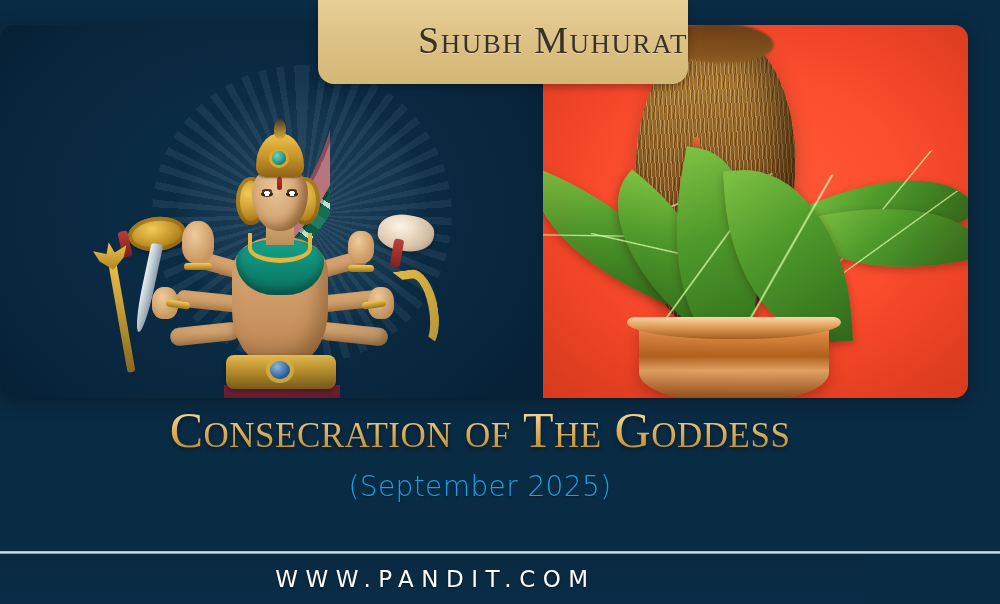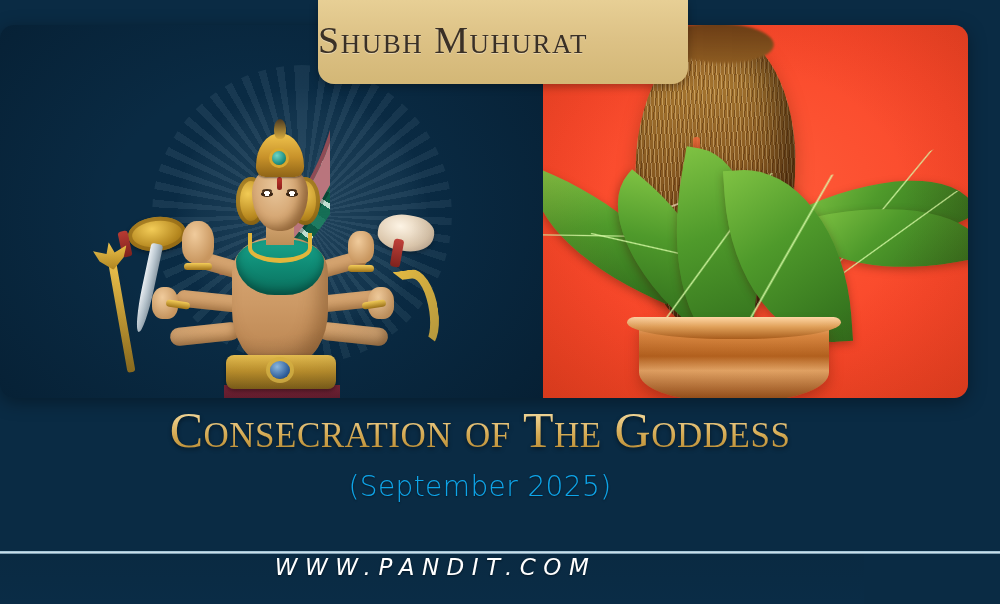--- a/index.html
+++ b/index.html
@@ -371,21 +371,21 @@
 
   
   .banner {
     position: absolute;
     left: 318px; top: 0;
     width: 370px; height: 84px;
     background: linear-gradient(180deg, #e7cf95 0%, #ddc286 45%, #d3b776 100%);
     border-radius: 0 0 16px 16px;
     display: flex;
     align-items: center;
-    justify-content: flex-start;
+    justify-content: flex-end;
     box-shadow: 0 3px 8px rgba(0,0,0,.3);
     z-index: 6;
   }
   .banner-text {
     font-family: "Liberation Serif", "DejaVu Serif", serif;
     font-variant: small-caps;
     font-size: 38px;
     letter-spacing: 1.5px;
     color: #3a3026;
     text-shadow: 0 1px 0 rgba(255,255,255,.35);
@@ -426,23 +426,22 @@
   
   .footer-rule{
     position:absolute;
     left:0; top:551px; width:1000px; height:3px;
     background: linear-gradient(180deg, #8fb9cf 0%, #dff0f8 45%, #5d86a0 100%);
     opacity:.95;
   }
   .footer{
     position:absolute;
     left:0; top:554px; width:864px; height:50px;
-    display:flex; align-items:flex-start; justify-content:center;
+    display:flex; align-items:center; justify-content:center;
     background: linear-gradient(180deg,#0a2a42 0%, #0a2c46 100%);
-    font-style: italic;
   }
   .footer-text{
     font-family: "DejaVu Sans", "Liberation Sans", sans-serif;
     font-size: 23px;
     font-weight: 400;
     letter-spacing: 7.5px;
     color: #ffffff;
     text-shadow: 0 1px 2px rgba(0,0,0,.45);
     padding-left: 7px;
   }

